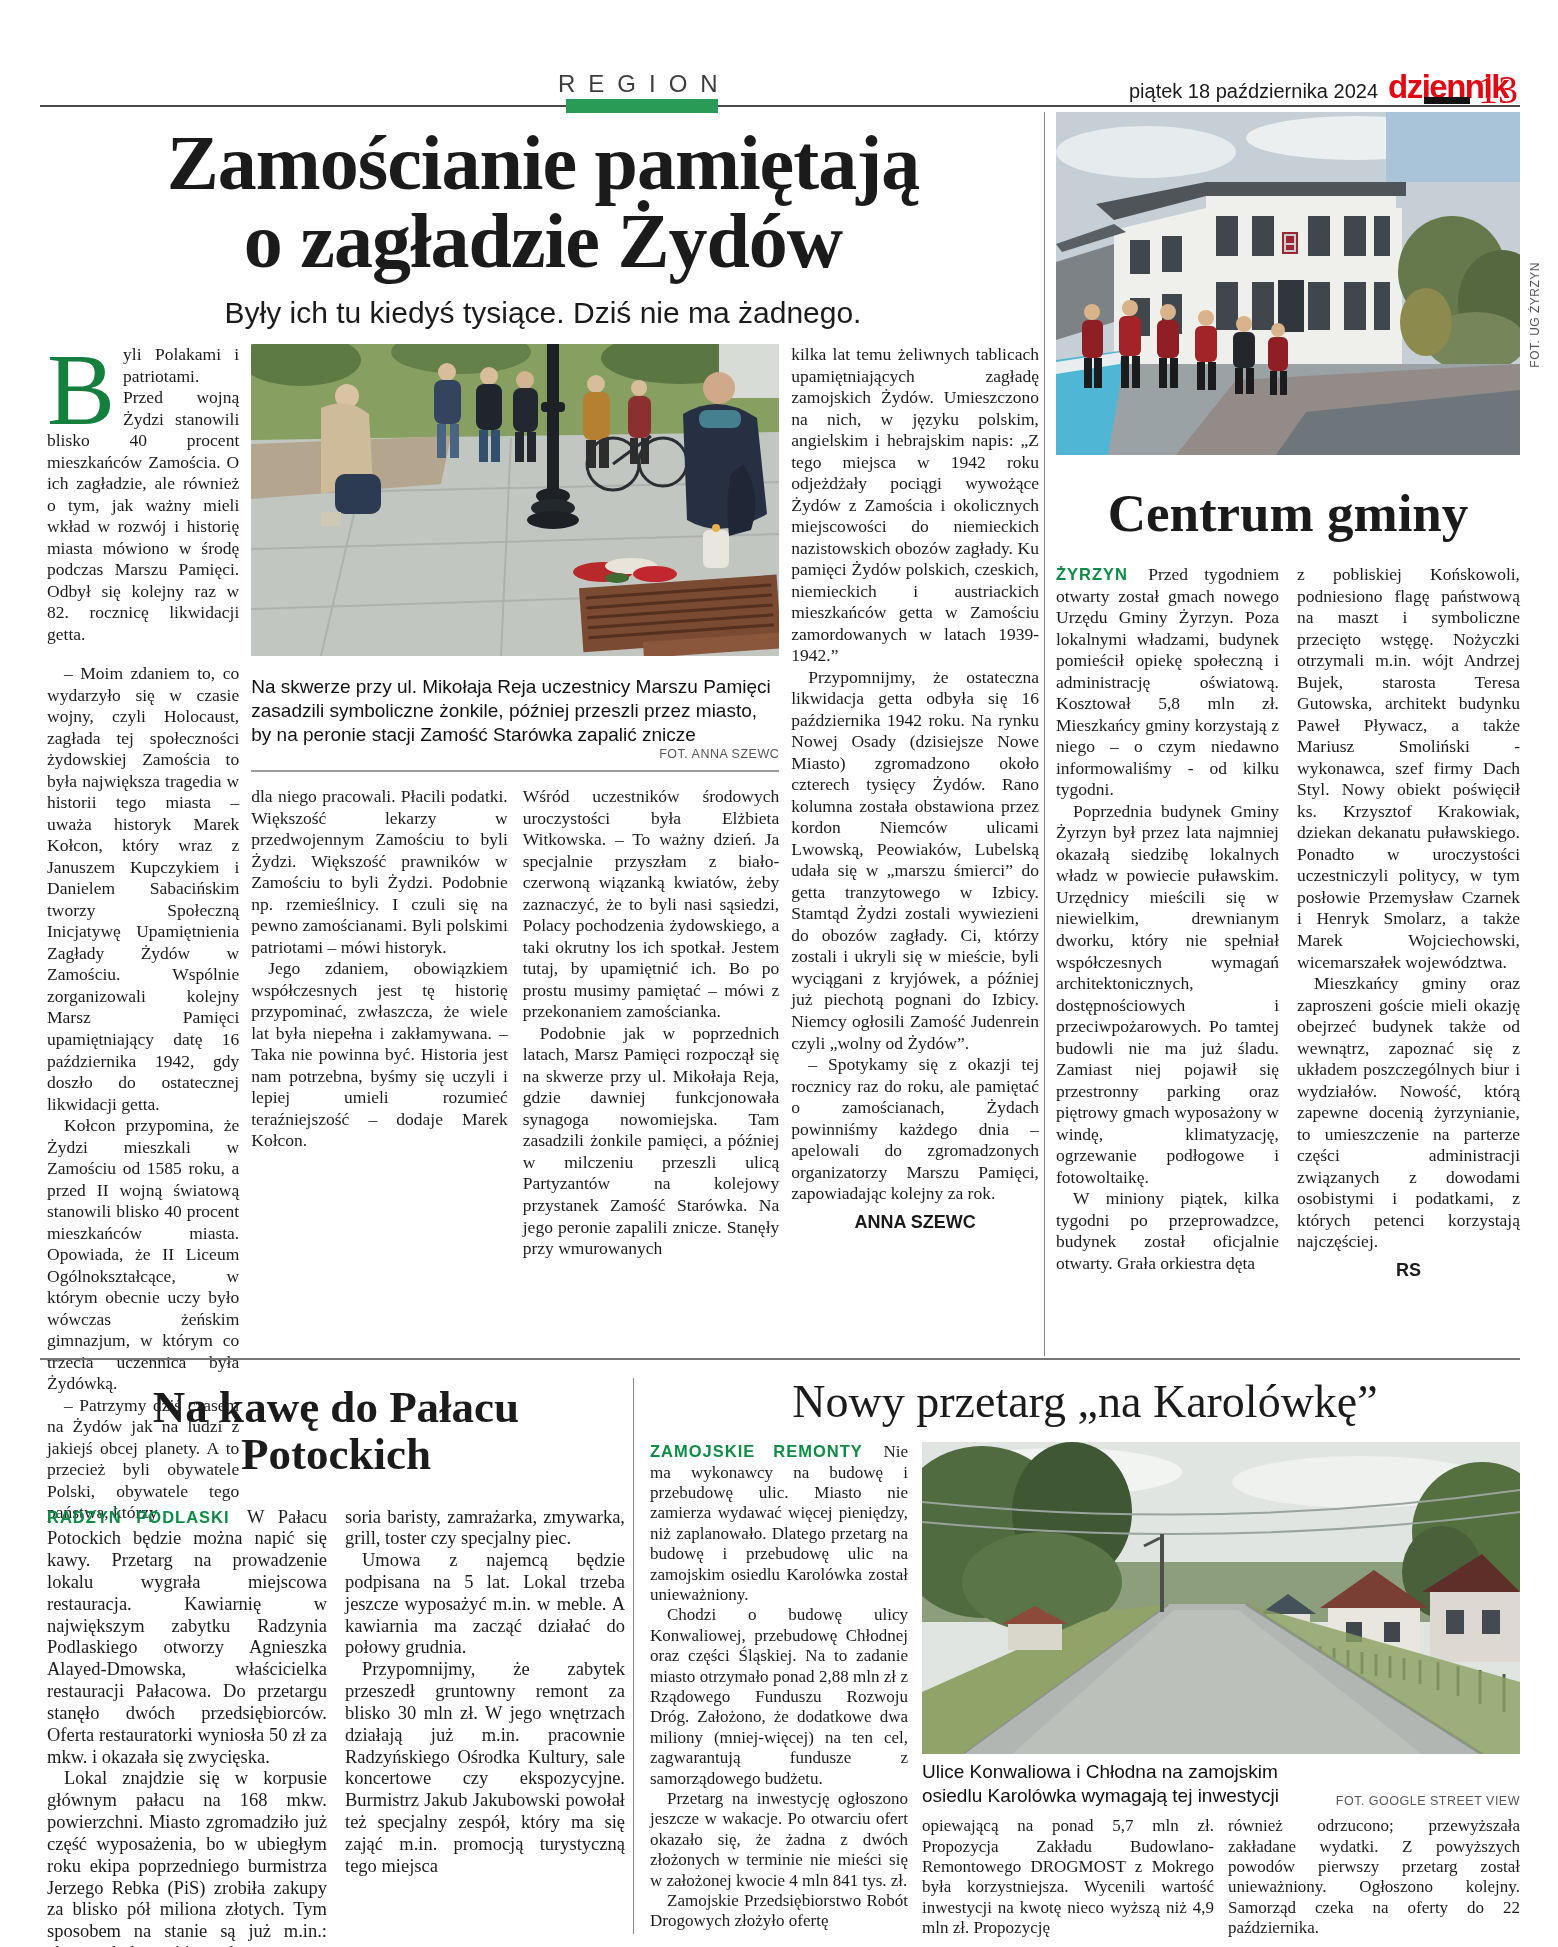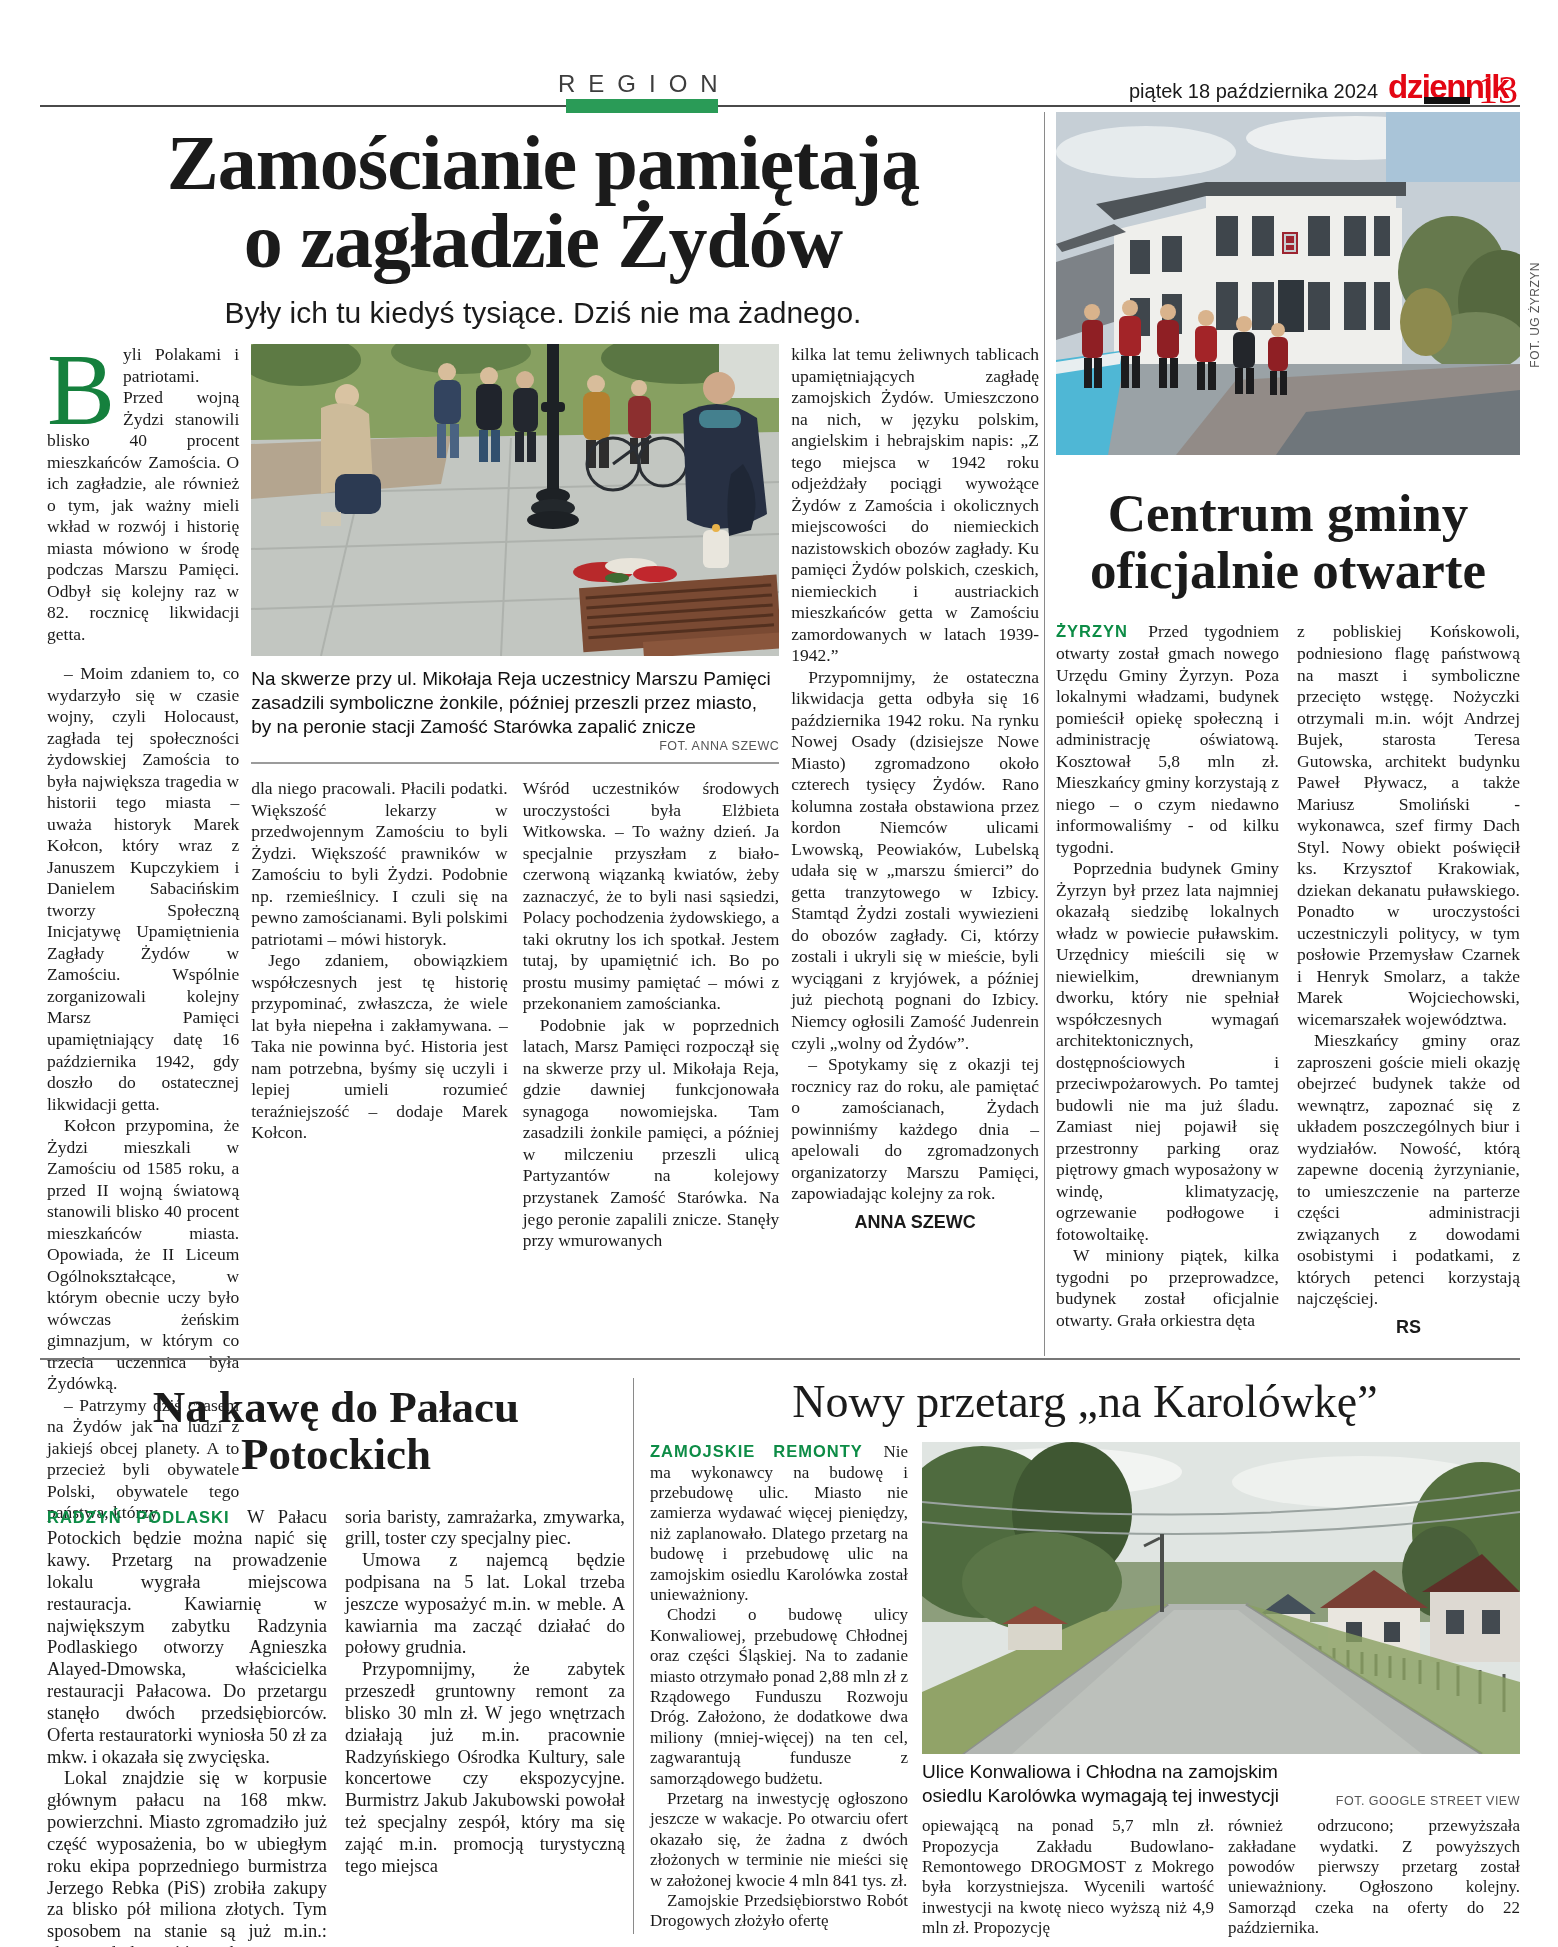--- a/index.html
+++ b/index.html
@@ -32,21 +32,21 @@
   .a1 h1{margin:6px 0 16px;text-align:center;font-weight:700;font-size:78px;line-height:1.0;
         letter-spacing:-1px;}
   .a1 .subhead{text-align:center;font-family:"Liberation Sans",sans-serif;font-weight:300;
         font-size:30px;margin:0 0 14px;}
   .a1-body{display:flex;gap:12px;font-size:17.5px;line-height:1.23;}
   .a1-col1{width:194px;}
   .a1-mid{width:528px;}
   .a1-col5{width:250px;display:flex;flex-direction:column;}
   .dropcap{float:left;font-size:102px;line-height:.78;padding:6px 8px 0 0;font-weight:400;}
   .mid-photo svg{display:block;width:528px;height:312px;}
-  .a1 .caption{margin-top:11px;}
+  .a1 .caption{margin-top:19px;}
   .cap-rule{height:2px;background:#9b9b9b;margin:8px 0 14px;}
   .midcols{display:flex;gap:15px;}
   .midcols > div{flex:1;}
   
   .vrule1{position:absolute;left:1044px;top:112px;width:1px;height:1244px;background:#8a8a8a;}
   .hrule-bottom{position:absolute;left:40px;top:1358px;width:1480px;height:2px;background:#777;}
   .vrule2{position:absolute;left:633px;top:1378px;width:1px;height:556px;background:#8a8a8a;}
   
   .a2{position:absolute;left:1056px;top:112px;width:464px;}
   .a2-photo{position:relative;}
@@ -274,21 +274,20 @@
           <circle cx="222" cy="218" r="7" fill="#d9b38c"></circle>
             <rect x="212" y="225" width="20" height="34" rx="6" fill="#8f1f24"></rect>
             <rect x="214" y="259" width="7" height="24" fill="#1c1c1e"></rect>
             <rect x="224" y="259" width="7" height="24" fill="#1c1c1e"></rect>
         </g>
       </svg>
       <div class="vcredit">FOT. UG ŻYRZYN</div>
     </div>
     <h2>
       <span>Centrum gminy</span><br>
-      <span>oficjalnie otwarte</span>
     </h2>
     <div class="a2-cols bodytext">
       <div>
         <p class="np"><span class="kicker" style="color:#0d8c46">ŻYRZYN</span> <span>Przed tygodniem otwarty został gmach nowego Urzędu Gminy Żyrzyn. Poza lokalnymi władzami, budynek pomieścił opiekę społeczną i administrację oświatową. Kosztował 5,8 mln zł. Mieszkańcy gminy korzystają z niego – o czym niedawno informowaliśmy - od kilku tygodni.</span></p>
         <p class="bp">Poprzednia budynek Gminy Żyrzyn był przez lata najmniej okazałą siedzibę lokalnych władz w powiecie puławskim. Urzędnicy mieścili się w niewielkim, drewnianym dworku, który nie spełniał współczesnych wymagań architektonicznych, dostępnościowych i przeciwpożarowych. Po tamtej budowli nie ma już śladu. Zamiast niej pojawił się przestronny parking oraz piętrowy gmach wyposażony w windę, klimatyzację, ogrzewanie podłogowe i fotowoltaikę.</p>
         <p class="bp">W miniony piątek, kilka tygodni po przeprowadzce, budynek został oficjalnie otwarty. Grała orkiestra dęta</p>
       </div>
       <div>
         <p class="np">z pobliskiej Końskowoli, podniesiono flagę państwową na maszt i symboliczne przecięto wstęgę. Nożyczki otrzymali m.in. wójt Andrzej Bujek, starosta Teresa Gutowska, architekt budynku Paweł Pływacz, a także Mariusz Smoliński - wykonawca, szef firmy Dach Styl. Nowy obiekt poświęcił ks. Krzysztof Krakowiak, dziekan dekanatu puławskiego. Ponadto w uroczystości uczestniczyli politycy, w tym posłowie Przemysław Czarnek i Henryk Smolarz, a także Marek Wojciechowski, wicemarszałek województwa.</p>
         <p class="bp">Mieszkańcy gminy oraz zaproszeni goście mieli okazję obejrzeć budynek także od wewnątrz, zapoznać się z układem poszczególnych biur i wydziałów. Nowość, którą zapewne docenią żyrzynianie, to umieszczenie na parterze części administracji związanych z dowodami osobistymi i podatkami, z których petenci korzystają najczęściej.</p>

